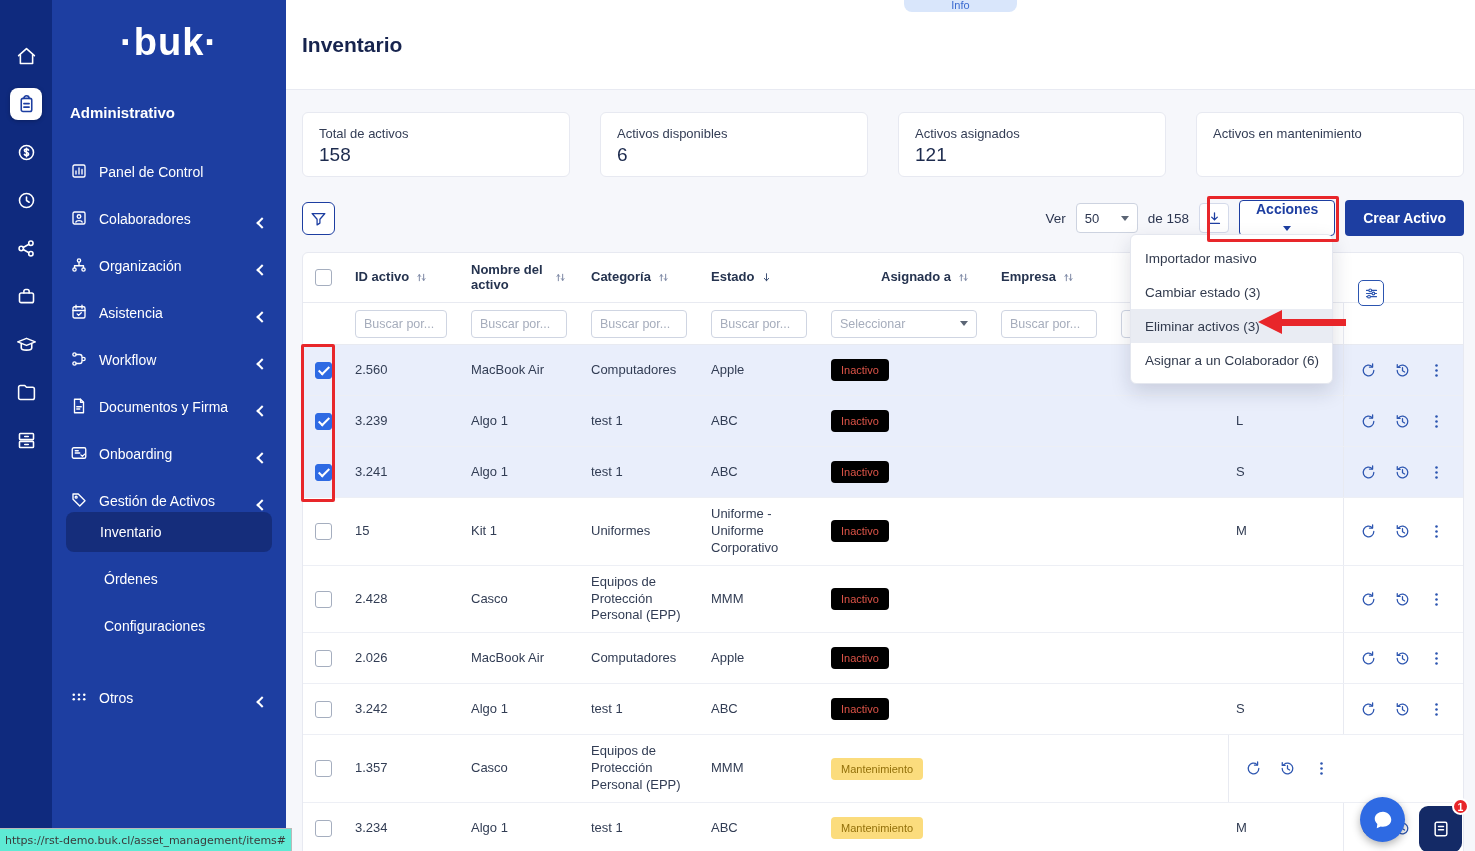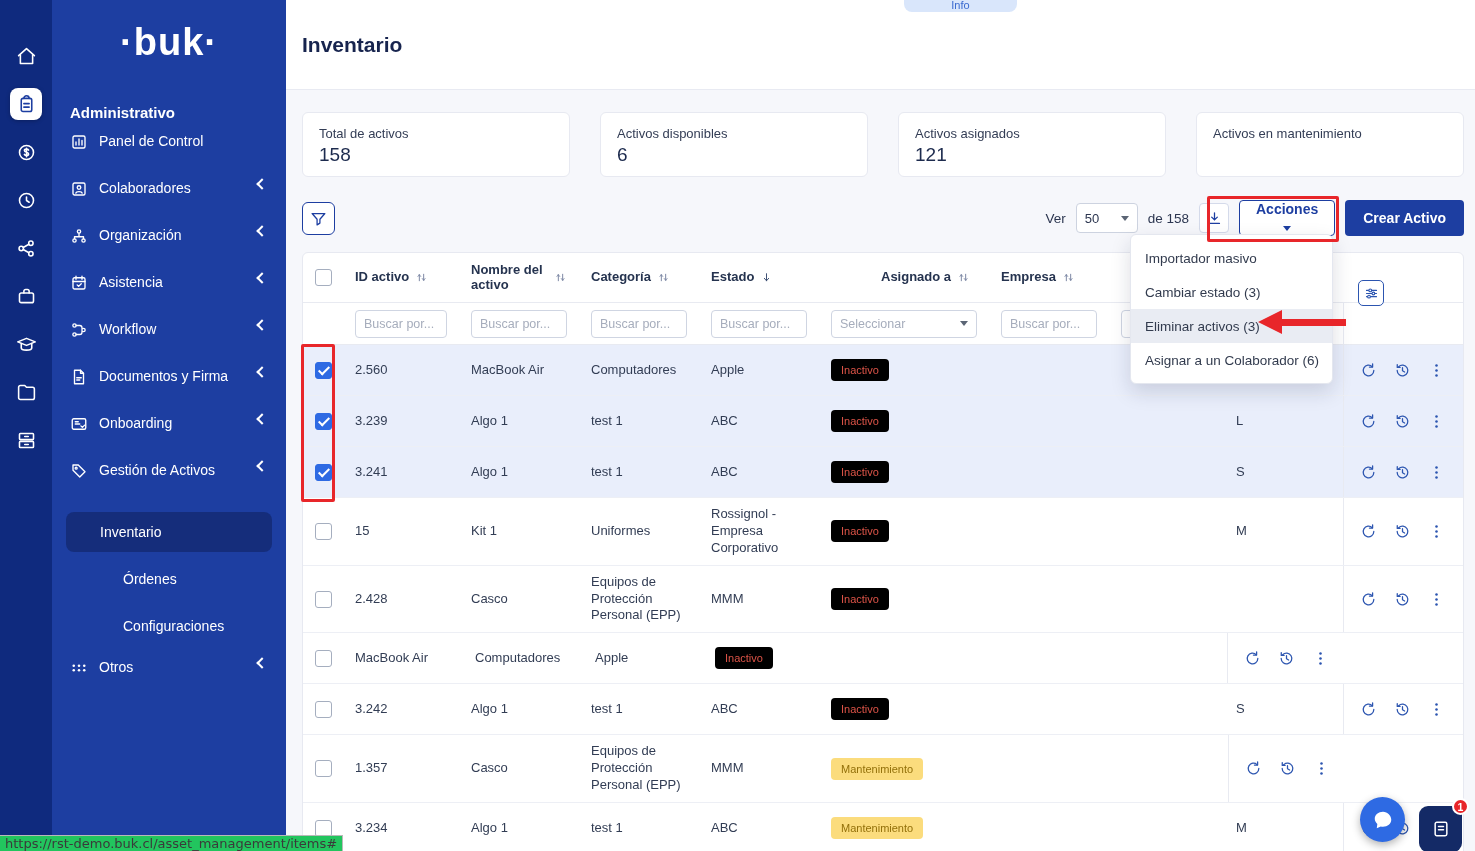--- a/index.html
+++ b/index.html
@@ -9,26 +9,26 @@
   
   .rail { width: 52px; background: #0f2a7e; display: flex; flex-direction: column; align-items: center; padding-top: 40px; gap: 16px; flex-shrink: 0; z-index: 6; }
   .rail-ic { width: 32px; height: 32px; display: flex; align-items: center; justify-content: center; color: #fff; border-radius: 8px; cursor: pointer; flex-shrink: 0; }
   .rail-ic svg { width: 21px; height: 21px; }
   .rail-ic.active { background: #fff; color: #1d3ea1; box-shadow: 0 1px 4px rgba(0,0,0,.25); }
 
   
   .sidebar { width: 234px; background: #1d3ea1; color: #fff; flex-shrink: 0; z-index: 6; }
   .logo { text-align: center; font-size: 38px; font-weight: 700; margin-top: 21px; letter-spacing: 1px; }
   .section-title { font-size: 15px; font-weight: 700; margin: 40px 0 12px 18px; }
-  .nav-item { display: flex; align-items: flex-start; height: 47px; padding: 0 16px 0 18px; cursor: pointer; font-size: 14px; }
+  .nav-item { display: flex; align-items: flex-end; height: 47px; padding: 0 16px 0 18px; cursor: pointer; font-size: 14px; }
   .nav-ic { width: 18px; height: 18px; margin-right: 11px; display: flex; flex-shrink: 0; }
   .nav-ic svg { width: 18px; height: 18px; }
   .nav-label { flex: 1; white-space: nowrap; overflow: hidden; }
   .chev { width: 8px; height: 8px; border-left: 2px solid #fff; border-bottom: 2px solid #fff; transform: rotate(45deg); margin-right: 4px; flex-shrink: 0; }
-  .nav-sub { height: 47px; display: flex; align-items: center; padding-left: 71px; font-size: 14px; cursor: pointer; }
+  .nav-sub { height: 47px; display: flex; align-items: center; padding-left: 52px; font-size: 14px; cursor: pointer; }
   .nav-sub.active { height: 40px; margin: 3px 14px; padding-left: 34px; background: rgba(7,19,62,.38); border-radius: 8px; }
   .nav-item.otros { margin-top: 10px; }
   .svg-s { fill: none; stroke: currentColor; stroke-width: 1.8; stroke-linecap: round; stroke-linejoin: round; }
 
   
   .main { flex: 1; display: flex; flex-direction: column; min-width: 0; }
   .page-header { height: 90px; background: #fff; border-bottom: 1px solid #e8eaf2; display: flex; align-items: center; padding-left: 16px; flex-shrink: 0; }
   .page-title { font-size: 21px; font-weight: 700; color: #17244e; }
   .content { flex: 1; padding: 22px 11px 0 16px; }
 
@@ -100,21 +100,21 @@
   .anno-arrow .head { position: absolute; left: 1258px; top: 310px; width: 0; height: 0; border-top: 12px solid transparent; border-bottom: 12px solid transparent; border-right: 24px solid #e8262a; }
 
   .tooltip-top { position: absolute; left: 904px; top: -14px; width: 113px; height: 26px; background: #d9e6fb; border-radius: 8px; display: flex; align-items: flex-end; justify-content: center; font-size: 11px; color: #3a6ad0; padding-bottom: 1px; z-index: 30; }
 
   .fab-chat { position: absolute; left: 1360px; top: 797px; width: 45px; height: 45px; border-radius: 50%; background: #2e6ae3; display: flex; align-items: center; justify-content: center; box-shadow: 0 3px 8px rgba(0,0,0,.3); z-index: 45; color: #fff; cursor: pointer; }
   .fab-chat svg { width: 22px; height: 22px; }
   .fab-help { position: absolute; left: 1419px; top: 806px; width: 43px; height: 46px; border-radius: 9px; background: #142a66; display: flex; align-items: center; justify-content: center; color: #fff; z-index: 44; cursor: pointer; }
   .fab-help svg { width: 20px; height: 20px; }
   .fab-badge { position: absolute; left: 33px; top: -8px; width: 17px; height: 17px; border-radius: 50%; background: #e8262a; color: #fff; font-size: 10.5px; display: flex; align-items: center; justify-content: center; border: 2px solid #fff; font-weight: 700; }
 
-  .status-url { position: absolute; left: 0; bottom: 0; height: 16px; background: #22c55e; border: 1px solid #b9b9b9; border-left: none; border-bottom: none; font-size: 13px; color: #3a3a3a; padding: 0 5px; display: flex; align-items: center; z-index: 70; font-family: "DejaVu Sans", sans-serif; }
+  .status-url { position: absolute; left: 0; bottom: 0; height: 23px; background: #5eead4; border: 1px solid #b9b9b9; border-left: none; border-bottom: none; font-size: 11px; color: #3a3a3a; padding: 0 5px; display: flex; align-items: center; z-index: 70; font-family: "DejaVu Sans", sans-serif; }
 </style>
 </head>
 <body>
 
 <div class="screen">
 
   <aside class="rail">
     <div class="rail-ic">
         <svg viewBox="0 0 24 24">
           <path class="svg-s" d="M3 11l9-8 9 8"></path>
@@ -558,21 +558,21 @@
     </div>
   </div>
 
   <div class="trow">
     <div class="cell c-check">
       <span class="checkbox"></span>
     </div>
     <div class="cell c-id">15</div>
     <div class="cell c-nombre">Kit 1</div>
     <div class="cell c-cat">Uniformes</div>
-    <div class="cell c-marca">Rossignol - Empresa Corporativo</div>
+    <div class="cell c-marca">Uniforme - Uniforme Corporativo</div>
     <div class="cell c-estado">
       <span class="badge inactive">Inactivo</span>
     </div>
     <div class="cell c-asig"></div>
     <div class="cell c-emp"></div>
     <div class="cell c-x">M</div>
     <div class="cell c-act">
       <span class="row-ic">
                   <svg viewBox="0 0 24 24">
                     <path class="svg-s" d="M19.5 12a7.5 7.5 0 1 1-2.2-5.3"></path>
@@ -635,20 +635,21 @@
                     </g>
                   </svg>
                 </span>
     </div>
   </div>
 
   <div class="trow">
     <div class="cell c-check">
       <span class="checkbox"></span>
     </div>
+    <div class="cell c-id">2.026</div>
     <div class="cell c-nombre">MacBook Air</div>
     <div class="cell c-cat">Computadores</div>
     <div class="cell c-marca">Apple</div>
     <div class="cell c-estado">
       <span class="badge inactive">Inactivo</span>
     </div>
     <div class="cell c-asig"></div>
     <div class="cell c-emp"></div>
     <div class="cell c-x"></div>
     <div class="cell c-act">

